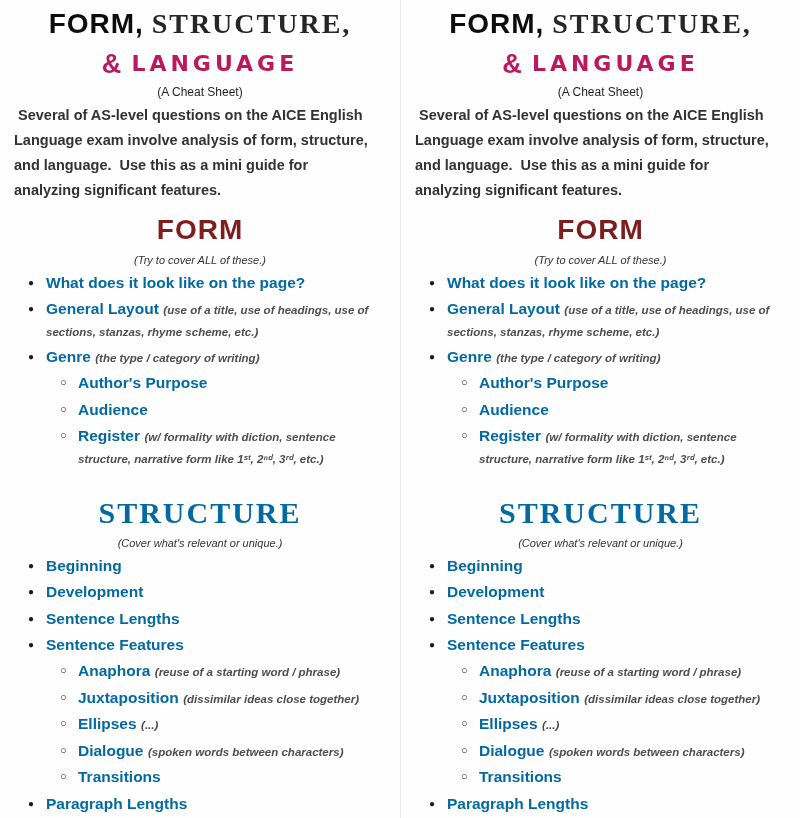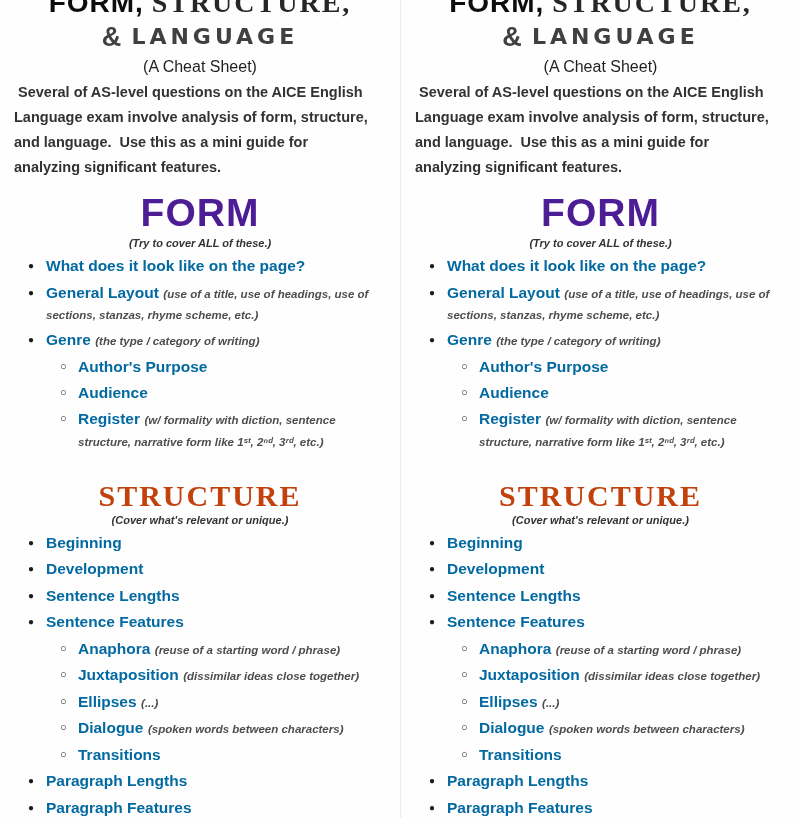--- a/index.html
+++ b/index.html
@@ -2,66 +2,66 @@
 <html><head>
 <meta charset="utf-8">
 <style>
   html, body { margin: 0; padding: 0; }
   body {
     width: 800px; height: 818px; overflow: hidden;
     background: #ffffff;
     font-family: "Liberation Sans", "DejaVu Sans", sans-serif;
     color: #2e2e2e;
   }
-  .page { display: flex; width: 800px; height: 818px; background: #fefefe; align-items: flex-end; }
+  .page { display: flex; width: 800px; height: 818px; background: #fefefe; }
   .sheet {
     width: 400px; box-sizing: border-box;
     padding: 8px 12px 0 12px;
     background: #fefefe;
   }
   .sheet.right { border-left: 1px solid #ececec; }
 
   
   .title-block { text-align: center; }
   .title-line1 { font-size: 28px; line-height: 1.15; white-space: nowrap; }
   .t-form {
     font-weight: 800; letter-spacing: 1px; color: #0d0d0d;
     font-family: "Liberation Sans", "DejaVu Sans", sans-serif;
   }
   .t-structure {
     font-family: "Liberation Serif", "DejaVu Serif", serif;
     font-weight: 700; letter-spacing: 2px; color: #262626;
   }
-  .title-line2 { font-size: 22px; margin-top: 3px; letter-spacing: 4px; font-weight: 700; color: #404040; }
+  .title-line2 { font-size: 22px; margin-top: 9px; letter-spacing: 4px; font-weight: 700; color: #be185d; }
   .t-amp { font-size: 27px; font-weight: 800; letter-spacing: 0; vertical-align: -2px; }
   .t-language { font-family: "DejaVu Sans", sans-serif; }
-  .subtitle { font-size: 16px; margin-top: 5px; color: #1f1f1f; font-weight: 400; }
+  .subtitle { font-size: 12px; margin-top: 5px; color: #1f1f1f; font-weight: 400; }
 
   
   .intro {
     margin: 4px 0 0 2px;
     font-size: 14.5px; font-weight: 700; line-height: 1.72;
     color: #323232; white-space: pre-wrap;
   }
 
   
   .h-form {
     margin: 12px 0 0; text-align: center;
-    font-size: 39px; font-weight: 800; letter-spacing: 1px;
-    color: #4c1d95; line-height: 1.1;
+    font-size: 28px; font-weight: 800; letter-spacing: 1px;
+    color: #7f1d1d; line-height: 1.1;
   }
   .h-structure {
     margin: 28px 0 0; text-align: center;
     font-family: "Liberation Serif", "DejaVu Serif", serif;
     font-size: 30px; font-weight: 700; letter-spacing: 2px;
-    color: #c2410c; line-height: 1.1;
+    color: #0369a1; line-height: 1.1;
   }
   .section-note {
-    text-align: center; margin-top: 2px;
-    font-size: 11px; font-style: italic; font-weight: 700; color: #333;
+    text-align: center; margin-top: 8px;
+    font-size: 11px; font-style: italic; font-weight: 400; color: #333;
   }
 
   
   .list { margin-top: 6px; }
   .item { display: flex; margin-top: 5px; line-height: 1.32; }
   .item .marker {
     flex: 0 0 auto; width: 18px; margin-left: 16px;
     font-size: 10px; padding-top: 4px; color: #1c1c1c; text-align: left;
   }
   .item.sub .marker { margin-left: 48px; font-size: 11px; padding-top: 3px; font-weight: 700; }

